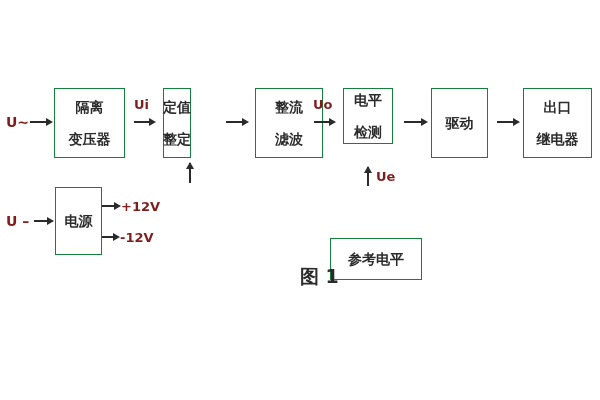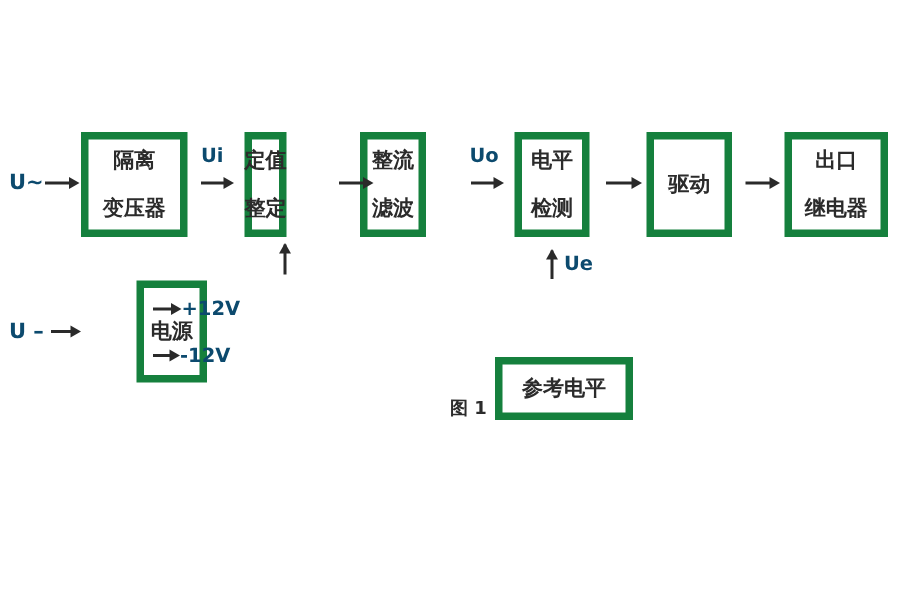--- a/index.html
+++ b/index.html
@@ -11,39 +11,39 @@
     position: relative;
     width: 600px;
     height: 400px;
     background: #ffffff;
     overflow: hidden;
     color: #2b2b2b;
   }
   .box {
     position: absolute;
     box-sizing: border-box;
-    border: 5px solid #15803d;
+    border: 1px solid #15803d;
     background: #ffffff;
     display: flex;
     flex-direction: column;
     align-items: center;
     justify-content: center;
     gap: 15px;
     font-size: 14px;
     font-weight: 600;
     line-height: 1.15;
     color: #2b2b2b;
     text-align: center;
     white-space: nowrap;
   }
   .sig {
     position: absolute;
     font-size: 13px;
     font-weight: 600;
-    color: #0c4a6e;
+    color: #7f1d1d;
     white-space: nowrap;
   }
   .arrow-r {
     position: absolute;
     height: 2px;
     background: #2a2a2a;
   }
   .arrow-r::after {
     content: '';
     position: absolute;
@@ -64,33 +64,33 @@
     position: absolute;
     top: -1px;
     left: -3px;
     width: 0; height: 0;
     border-bottom: 7px solid #2a2a2a;
     border-left: 4px solid transparent;
     border-right: 4px solid transparent;
   }
   .caption {
     position: absolute;
-    font-size: 12px;
+    font-size: 19px;
     font-weight: 600;
     color: #2b2b2b;
     white-space: nowrap;
   }
   
   #b-isolation   { left: 54px;  top: 88px;  width: 71px; height: 70px; }
   #b-setting     { left: 163px; top: 88px;  width: 28px; height: 70px; }
-  #b-rectifier   { left: 240px; top: 88px;  width: 44px; height: 70px; }
-  #b-level       { left: 343px; top: 88px;  width: 50px; height: 70px; }
+  #b-rectifier   { left: 255px; top: 88px;  width: 68px; height: 70px; }
+  #b-level       { left: 343px; top: 88px;  width: 50px; height: 56px; }
   #b-driver      { left: 431px; top: 88px;  width: 57px; height: 70px; }
   #b-relay       { left: 523px; top: 88px;  width: 69px; height: 70px; }
-  #b-power       { left: 55px;  top: 187px; width: 47px; height: 68px; margin-left: 36px; }
+  #b-power       { left: 55px;  top: 187px; width: 47px; height: 68px; }
   #b-rate        { left: 162px; top: 185px; width: 56px; height: 69px; }
   #b-reference   { left: 330px; top: 198px; width: 92px; height: 42px; gap: 0; margin-top: 40px; }
 </style>
 </head>
 <body>
 
 <div id="stage">
 
   <div class="box" id="b-isolation">
     <span>隔离</span>

